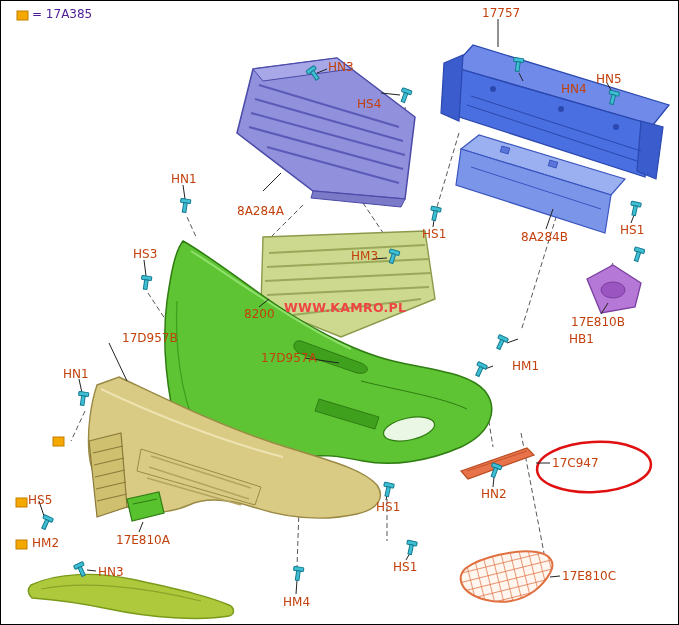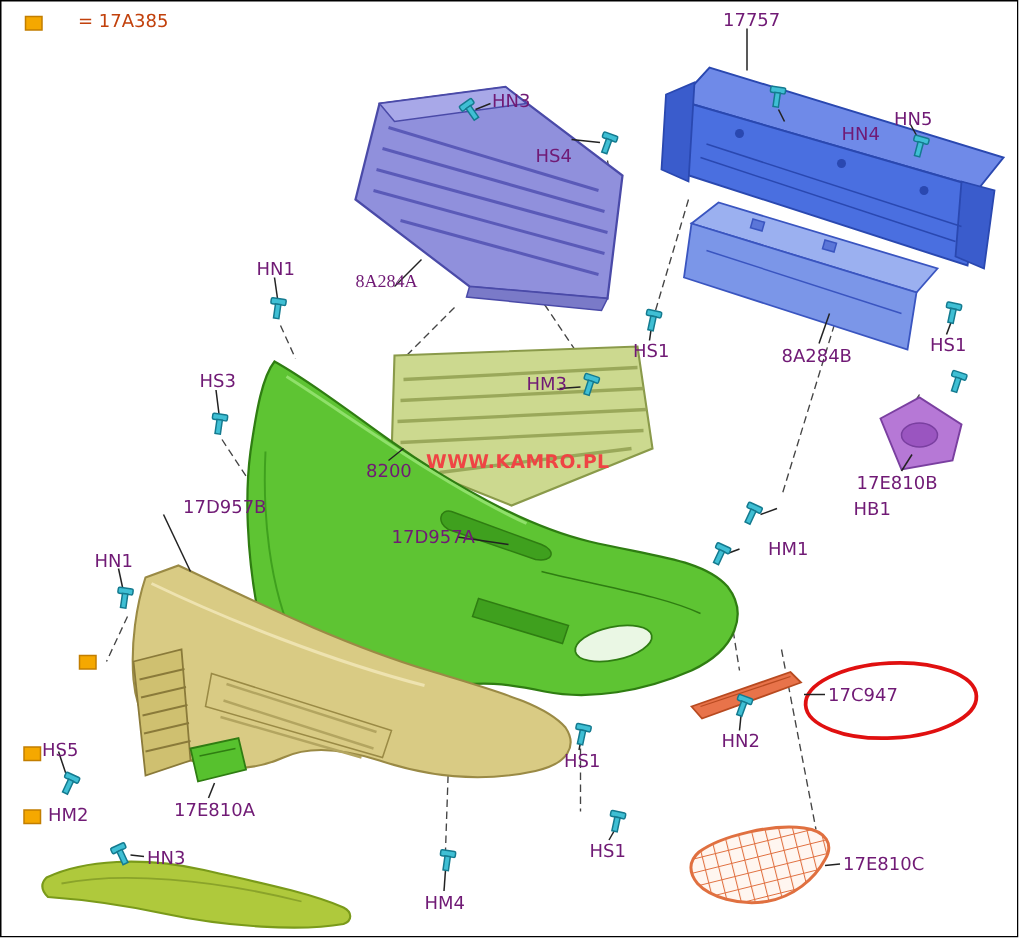--- a/index.html
+++ b/index.html
@@ -11,30 +11,30 @@
     background:#fff;
     overflow:hidden;
     font-family:"DejaVu Sans", sans-serif;
   }
   #art{position:absolute;left:0;top:0;}
   #labels{position:absolute;left:0;top:0;width:100%;height:100%;pointer-events:none;}
   .lbl{
     position:absolute;
     font-size:12px;
     line-height:13px;
-    color:#701a75;
+    color:#c2410c;
     white-space:nowrap;
   }
   .lbl.watermark{
     color:#ef4444;
     font-weight:bold;
     font-size:12.5px;
     letter-spacing:.3px;
   }
-  .lbl.legend{color:#c2410c;margin-left:20px;}
+  .lbl.legend{color:#4c1d95;}
 </style>
 </head>
 <body>
 
 <div id="canvas">
 
   <svg id="art" width="679" height="625" viewBox="0 0 679 625">
     <defs>
       <g id="screw">
         <rect x="-5" y="-7" width="10" height="4" rx="1" fill="#3FBFD4" stroke="#147A8F" stroke-width="1"></rect>
@@ -262,21 +262,21 @@
     </g>
   </svg>
 
   <div id="labels">
       <div class="lbl legend" style="left: 31px; top: 7px;">= 17A385</div>
       <div class="lbl part" style="left: 481px; top: 6px;">17757</div>
       <div class="lbl fastener" style="left: 327px; top: 60px;">HN3</div>
       <div class="lbl fastener" style="left: 356px; top: 84px; margin-top: 13px;">HS4</div>
       <div class="lbl fastener" style="left: 512px; top: 82px; margin-left: 48px;">HN4</div>
       <div class="lbl fastener" style="left: 595px; top: 72px;">HN5</div>
-      <div class="lbl part" style="left: 236px; top: 180px; font-family: Liberation Serif, serif;">8A284A</div>
+      <div class="lbl part" style="left: 236px; top: 204px;">8A284A</div>
       <div class="lbl fastener" style="left: 170px; top: 172px;">HN1</div>
       <div class="lbl fastener" style="left: 132px; top: 247px;">HS3</div>
       <div class="lbl fastener" style="left: 350px; top: 249px;">HM3</div>
       <div class="lbl fastener" style="left: 421px; top: 227px;">HS1</div>
       <div class="lbl part" style="left: 520px; top: 230px;">8A284B</div>
       <div class="lbl fastener" style="left: 619px; top: 223px;">HS1</div>
       <div class="lbl part" style="left: 570px; top: 315px;">17E810B</div>
       <div class="lbl part" style="left: 243px; top: 307px;">8200</div>
       <div class="lbl watermark" style="left: 283px; top: 300px;">WWW.KAMRO.PL</div>
       <div class="lbl part" style="left: 84px; top: 331px; margin-left: 37px;">17D957B</div>

